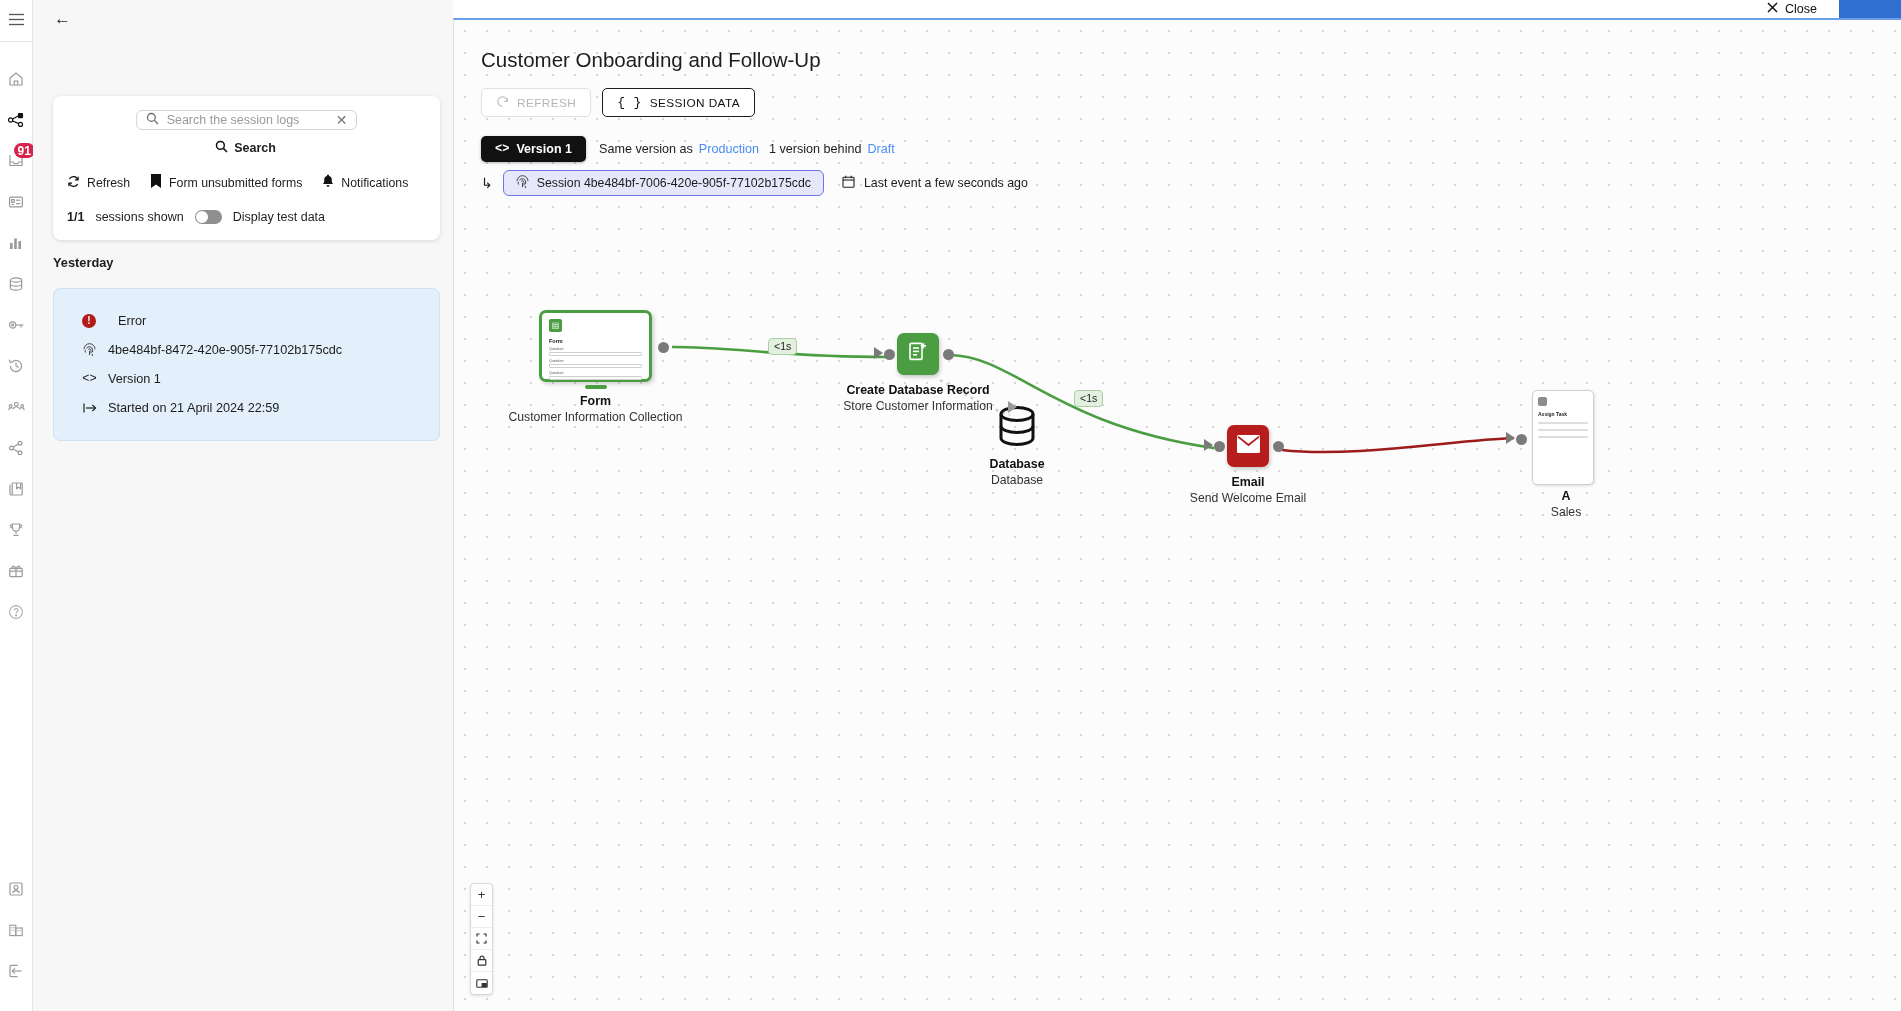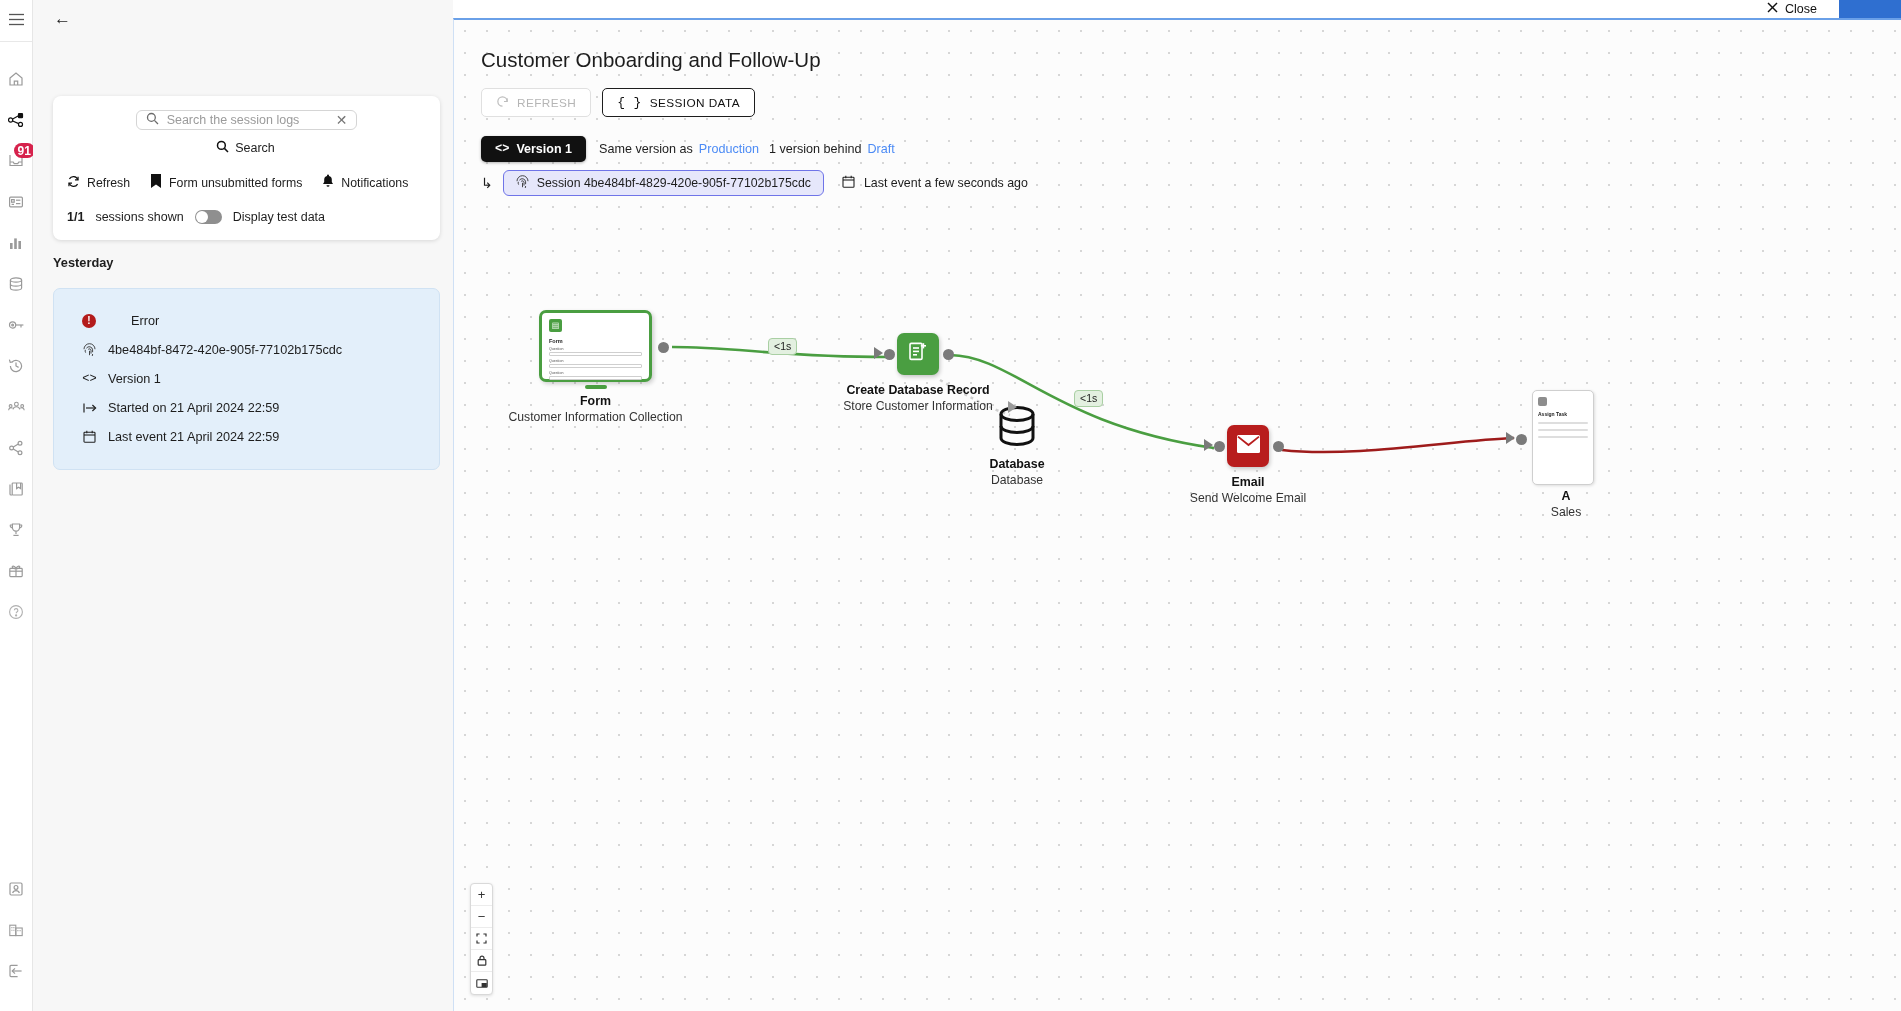--- a/index.html
+++ b/index.html
@@ -51,21 +51,21 @@
     height: 32px; border: 1px solid #d5d5d5; border-radius: 6px; padding: 0 9px;
     background: #fff;
   }
   .search-box input {
     flex: 1; border: none; outline: none; font-size: 12.5px; color: #333;
     font-family: "Liberation Sans", sans-serif; background: transparent;
   }
   .search-box input::placeholder { color: #9b9b9b; }
   .clear-x { color: #777; font-size: 14px; cursor: pointer; line-height: 1; }
   .search-btn { display: flex; align-items: center; gap: 6px; font-size: 12.5px; color: #222;
-                cursor: pointer; padding-right: 2px; }
+                cursor: pointer; padding-right: 2px; font-weight: bold; }
   .actions { display: flex; align-items: center; gap: 20px; margin-top: 18px; }
   .act { display: flex; align-items: center; gap: 7px; font-size: 12.3px; color: #1d1d1d; cursor: pointer; }
   .meta { display: flex; align-items: center; gap: 11px; margin-top: 19px; font-size: 12.5px; color: #1d1d1d; }
   .meta b { font-weight: bold; }
   .toggle { width: 27px; height: 14px; background: #8f8f8f; border-radius: 8px; position: relative; cursor: pointer; }
   .toggle::after { content:""; position: absolute; left: 1px; top: 1px; width: 12px; height: 12px;
                    background: #fff; border-radius: 50%; }
   .day-label { position: absolute; left: 20px; top: 255px; font-size: 12.8px; font-weight: bold; color: #1d1d1d; text-align: center; }
   .sess-card {
     position: absolute; left: 20px; top: 288px; width: 387px;
@@ -439,21 +439,21 @@
         <span class="toggle"></span>
         <span>Display test data</span>
       </div>
     </div>
 
     <div class="day-label">Yesterday</div>
 
     <div class="sess-card">
       <div class="line">
         <span class="err-dot">!</span>
-        <span style="margin-left:24px">Error</span>
+        <span style="margin-left:11px">Error</span>
       </div>
       <div class="line">
         <span class="ico-sm">
           <svg width="13" height="14" viewBox="0 0 13 14" fill="none" stroke="#333" stroke-width=".9">
             <path d="M1 6.2 a5.5 5.5 0 0 1 11 0"></path>
               <path d="M2.6 9.6 a4 4 0 0 1 -.3-2.8"></path>
             <path d="M3.4 5.2 a3.4 3.4 0 0 1 6.2 1.6 v2.4"></path>
               <path d="M5.2 6.4 a1.6 1.6 0 0 1 2.8 1 v3.2"></path>
             <path d="M6.5 7.8 v4.4"></path>
               <path d="M9.6 11 a6 6 0 0 1 -.4 2"></path>
@@ -468,31 +468,20 @@
       <div class="line">
         <span class="ico-sm">
           <svg width="14" height="12" viewBox="0 0 14 12" fill="none" stroke="#222" stroke-width="1.2">
             <line x1="1" y1="1.6" x2="1" y2="10.4"></line>
               <line x1="3" y1="6" x2="12.4" y2="6"></line>
               <polyline points="9.4,3 12.6,6 9.4,9"></polyline>
             </svg>
           </span>
         <span>Started on 21 April 2024 22:59</span>
       </div>
-      <div class="line">
-        <span class="ico-sm">
-          <svg width="13" height="13" viewBox="0 0 13 13" fill="none" stroke="#222" stroke-width="1.1">
-            <rect x="1" y="2.2" width="11" height="10" rx=".8"></rect>
-              <line x1="1" y1="5" x2="12" y2="5"></line>
-            <line x1="3.8" y1=".8" x2="3.8" y2="3.2"></line>
-              <line x1="9.2" y1=".8" x2="9.2" y2="3.2"></line>
-            </svg>
-          </span>
-        <span>Last event 21 April 2024 22:59</span>
-      </div>
     </div>
   </div>
 
   <div class="canvas-wrap">
 
     <div class="topbar">
       <div class="blue-bar"></div>
       <div class="close-btn" style="position:relative;z-index:2;margin-right:62px">
         <span>
           <svg width="11" height="11" viewBox="0 0 11 11" stroke="#111" stroke-width="1.4">
@@ -540,21 +529,21 @@
         <div class="sess-chip">
           <span>
             <svg width="13" height="14" viewBox="0 0 13 14" fill="none" stroke="#333" stroke-width=".9">
               <path d="M1 6.2 a5.5 5.5 0 0 1 11 0"></path>
                 <path d="M2.6 9.6 a4 4 0 0 1 -.3-2.8"></path>
               <path d="M3.4 5.2 a3.4 3.4 0 0 1 6.2 1.6 v2.4"></path>
                 <path d="M5.2 6.4 a1.6 1.6 0 0 1 2.8 1 v3.2"></path>
               <path d="M6.5 7.8 v4.4"></path>
                 <path d="M9.6 11 a6 6 0 0 1 -.4 2"></path>
               </svg></span>
-          <span>Session 4be484bf-4829-420e-905f-77102b175cdc</span>
+          <span>Session 4be484bf-7006-420e-905f-77102b175cdc</span>
         </div>
         <div class="lastev">
           <span>
             <svg width="13" height="13" viewBox="0 0 13 13" fill="none" stroke="#222" stroke-width="1.1">
               <rect x="1" y="2.2" width="11" height="10" rx=".8"></rect>
                 <line x1="1" y1="5" x2="12" y2="5"></line>
               <line x1="3.8" y1=".8" x2="3.8" y2="3.2"></line>
                 <line x1="9.2" y1=".8" x2="9.2" y2="3.2"></line>
               </svg></span>
           <span>Last event a few seconds ago</span>

